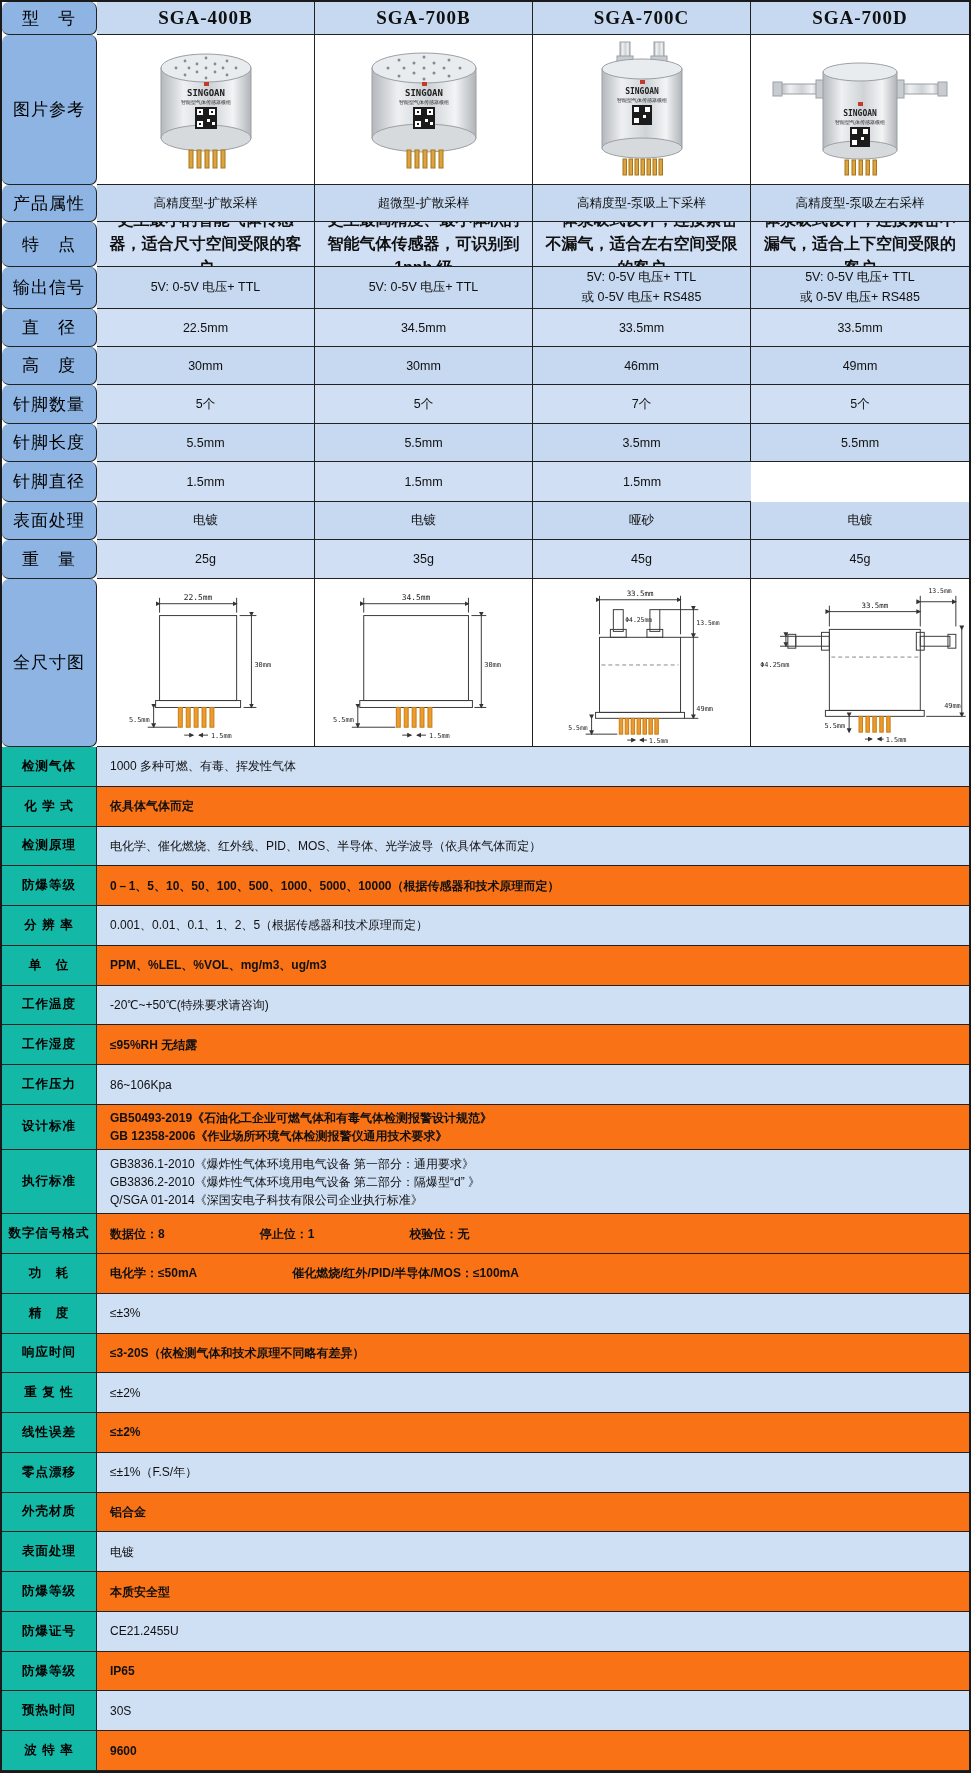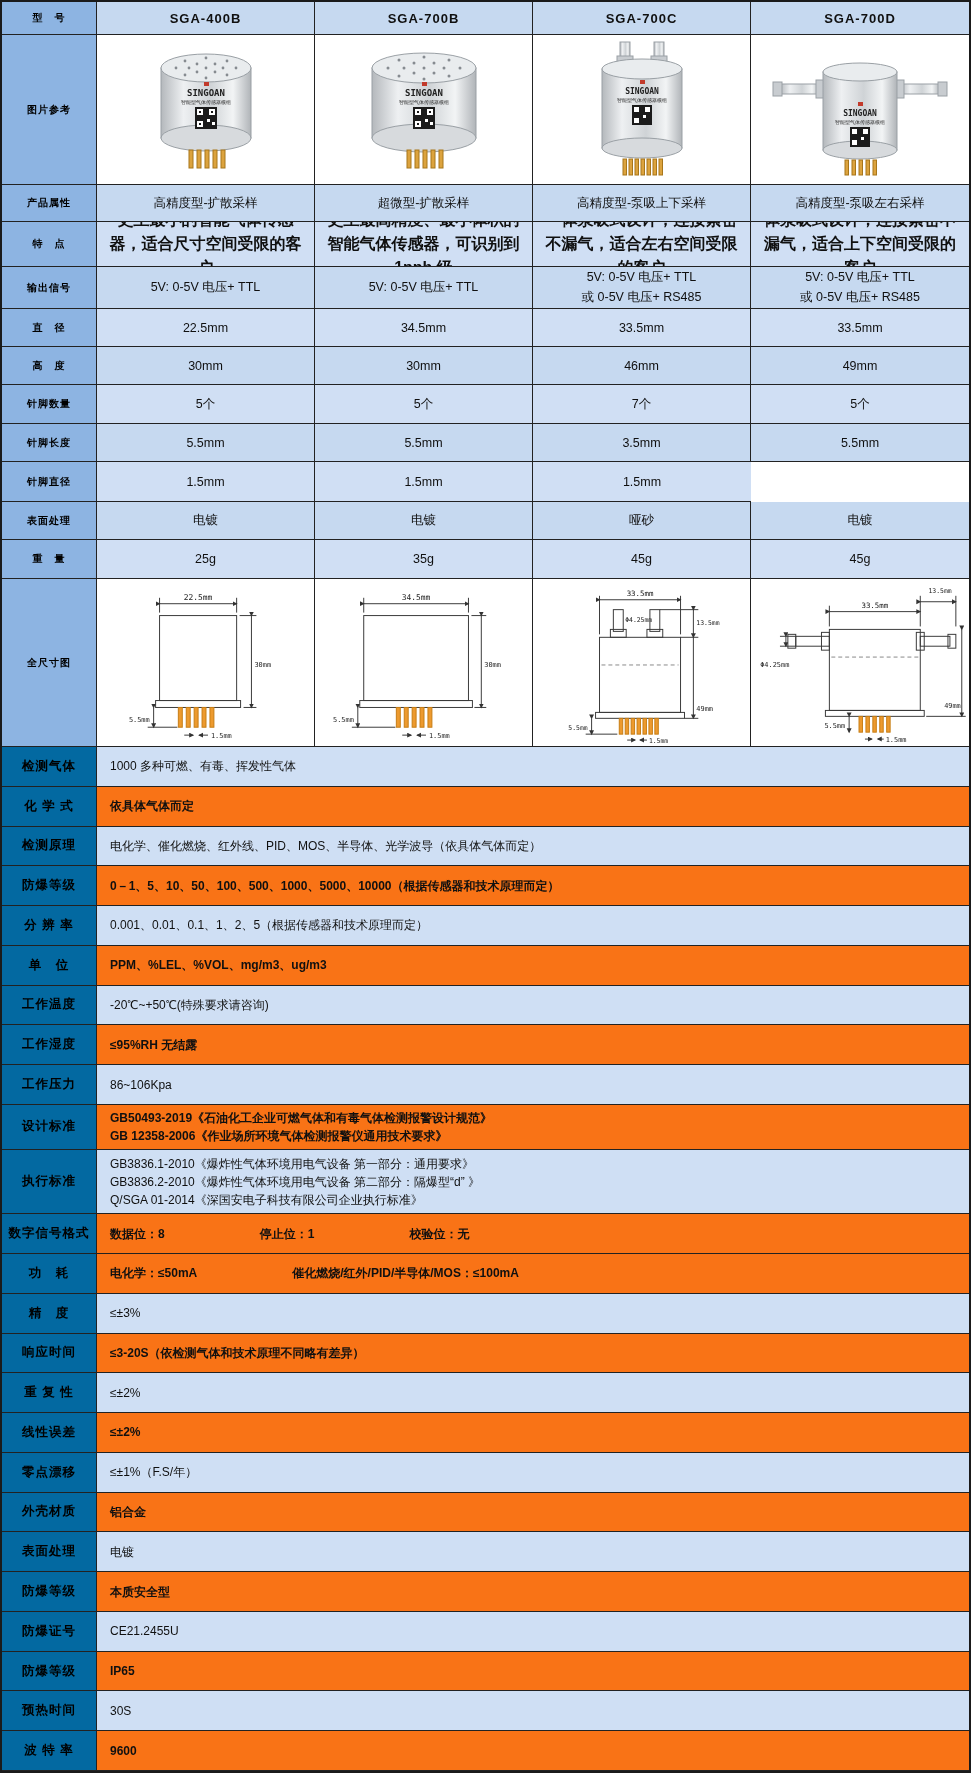--- a/index.html
+++ b/index.html
@@ -1,47 +1,47 @@
 <!DOCTYPE html>
 <html><head>
 <meta charset="utf-8">
 <style>
   html,body{margin:0;padding:0;background:#fff;font-family:"Liberation Sans",sans-serif;}
   .table{width:971px;height:1773px;box-sizing:border-box;border:2px solid #1a1a1a;display:flex;flex-direction:column;background:#fff;}
   .row{display:grid;grid-template-columns:95px repeat(4,1fr);flex:none;}
   .cell{display:flex;align-items:center;justify-content:center;text-align:center;
         border-right:1px solid #222;border-bottom:1px solid #222;box-sizing:border-box;overflow:hidden;color:#101010;}
   .row>.cell:last-child{border-right:0;}
-  .label-cell{background:#8db4e2;font-weight:bold;font-size:10px;letter-spacing:1px;color:#000;}
+  .label-cell{background:#8db4e2;font-weight:normal;font-size:17px;letter-spacing:1px;color:#000;border-radius:7px;}
   .data-cell{background:#c6d9f0;font-size:12.5px;}
   .row.lt .data-cell{background:#d0dff4;}
   .r-photos .data-cell,.r-fullsize .data-cell{background:#fff;padding:0;}
   .r-header{height:33px;}
   .r-photos{height:150px;}
   .r-attr{height:37px;}
   .r-feature{height:45px;}
   .r-output{height:42px;}
   .r-diameter{height:38px;}
   .r-height{height:38px;}
   .r-pincount{height:39px;}
   .r-pinlen{height:38px;}
   .r-pindia{height:40px;}
   .r-surface{height:38px;}
   .r-weight{height:39px;}
   .r-fullsize{height:168px;}
-  .model{font-family:Liberation Sans, sans-serif;font-weight:bold;font-size:13px;letter-spacing:1px;}
+  .model{font-family:Liberation Serif, serif;font-weight:bold;font-size:19px;letter-spacing:1px;}
   .feature-cell{padding:2px 7px;line-height:1.5;font-size:16px;font-weight:bold;}
   .output-cell{flex-direction:column;line-height:1.55;}
   
   .specs{flex:1;display:flex;flex-direction:column;}
   .spec-row{display:grid;grid-template-columns:95px 1fr;flex:1;}
   .spec-row.h2{flex:1.13;}
   .spec-row.h3{flex:1.62;}
   .spec-label{display:flex;align-items:center;justify-content:center;text-align:center;
-              background:#0369a1;font-weight:bold;font-size:12.5px;letter-spacing:1px;color:#000;
+              background:#14b8a6;font-weight:bold;font-size:12.5px;letter-spacing:1px;color:#000;
               border-right:1px solid #222;border-bottom:1px solid #222;box-sizing:border-box;}
   .spec-value{display:flex;flex-direction:column;align-items:flex-start;justify-content:center;
               background:#cfdff4;font-size:12px;color:#101010;padding:2px 16px 2px 13px;
               border-bottom:1px solid #222;box-sizing:border-box;text-align:center;}
   .spec-row.alt .spec-value{background:#f97316;font-weight:bold;}
   .spec-line{line-height:1.5;}
   .seg+.seg{margin-left:95px;}
   .photo,.diag{display:block;}
   svg text{font-family:"DejaVu Sans Mono",monospace;fill:#222;}
 </style>

